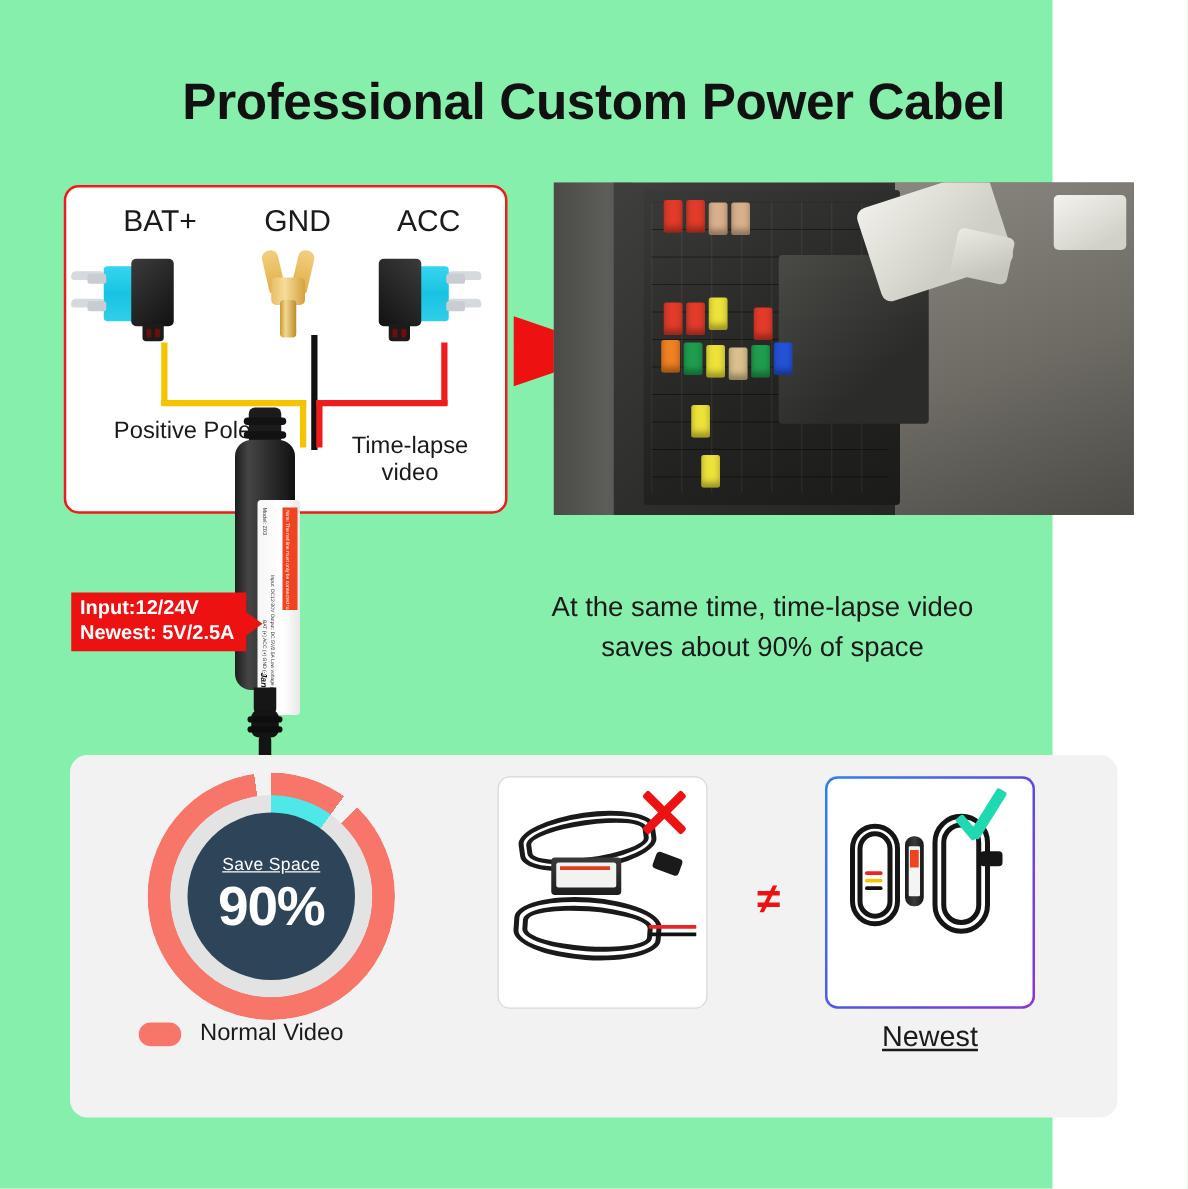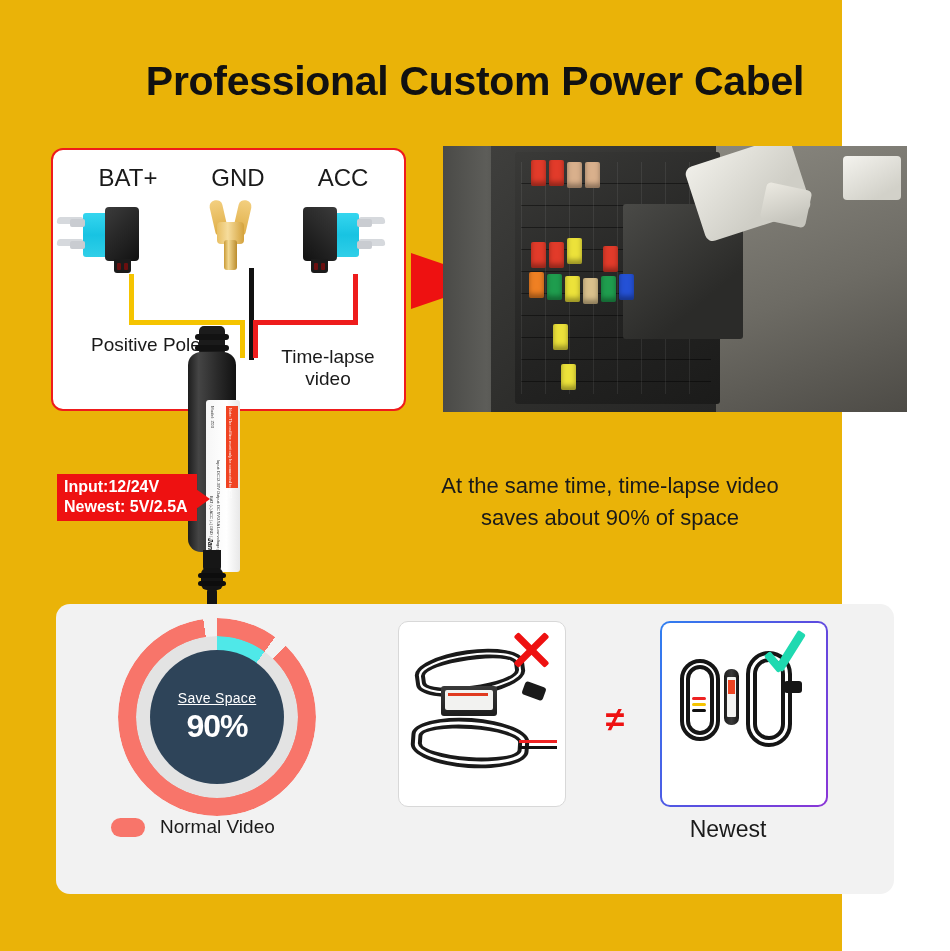--- a/index.html
+++ b/index.html
@@ -2,21 +2,21 @@
 <html><head>
 <meta charset="utf-8">
 <style>
   * { box-sizing: border-box; margin: 0; padding: 0; }
   html, body {
     width: 950px; height: 951px;
     background: #ffffff;
     font-family: "Liberation Sans", sans-serif;
     overflow: hidden;
   }
-  .page { position: relative; width: 842px; height: 951px; background: #eab308; }
+  .page { position: relative; width: 842px; height: 951px; background: #86efac; }
 
   
   .title {
     position: absolute; left: 0; top: 58px; width: 950px;
     text-align: center;
     font-size: 41px; font-weight: 700; color: #111;
     letter-spacing: -0.3px;
   }
 
   
@@ -297,21 +297,21 @@
             mask: radial-gradient(circle, transparent 0 62px, #000 62px);
   }
   .donut-core {
     position:absolute; left:32px; top:32px; width:134px; height:134px;
     border-radius:50%; background:#2e4459;
     display:flex; flex-direction:column;
     align-items:center; justify-content:center;
     color:#fff;
   }
   .donut-core .t1 { font-size:14px; letter-spacing:.3px;text-decoration:underline; }
-  .donut-core .t2 { font-size:32px; font-weight:700; letter-spacing:-1px; margin-top:2px; }
+  .donut-core .t2 { font-size:44px; font-weight:700; letter-spacing:-1px; margin-top:2px; }
 
   
   .legend { position:absolute; left:55px; top:212px; }
   .legend-row { display:flex; align-items:center; margin-bottom:14px; }
   .legend-pill { width:34px; height:19px; border-radius:10px; margin-right:15px; }
   .legend-text { font-size:19px; color:#1a1a1a; }
 
   
   .cmp-card {
     position:absolute; top:17px; width:168px; height:186px;
@@ -321,21 +321,21 @@
   .card-new {
     left: 604px; padding:2px;
     background: linear-gradient(120deg,#2f7ff0 0%,#5a4de0 55%,#8b35d6 100%);
   }
   .card-new .inner { width:100%; height:100%; background:#fff; border-radius:8px; position:relative; }
   .cmp-label {
     position:absolute; top:212px; width:168px;
     text-align:center; font-size:23px; color:#1a1a1a;
   }
   .lbl-old { left: 342px; }
-  .lbl-new { left: 588px; }
+  .lbl-new { left: 604px; text-decoration: underline; }
 
   .neq {
     position:absolute; left:534px; top:96px; width:50px;
     text-align:center; font-size:34px; font-weight:700; color:#ee1111;
   }
 
   
   .mark-x {
     position:absolute; right:12px; top:6px; width:44px; height:44px;
   }

